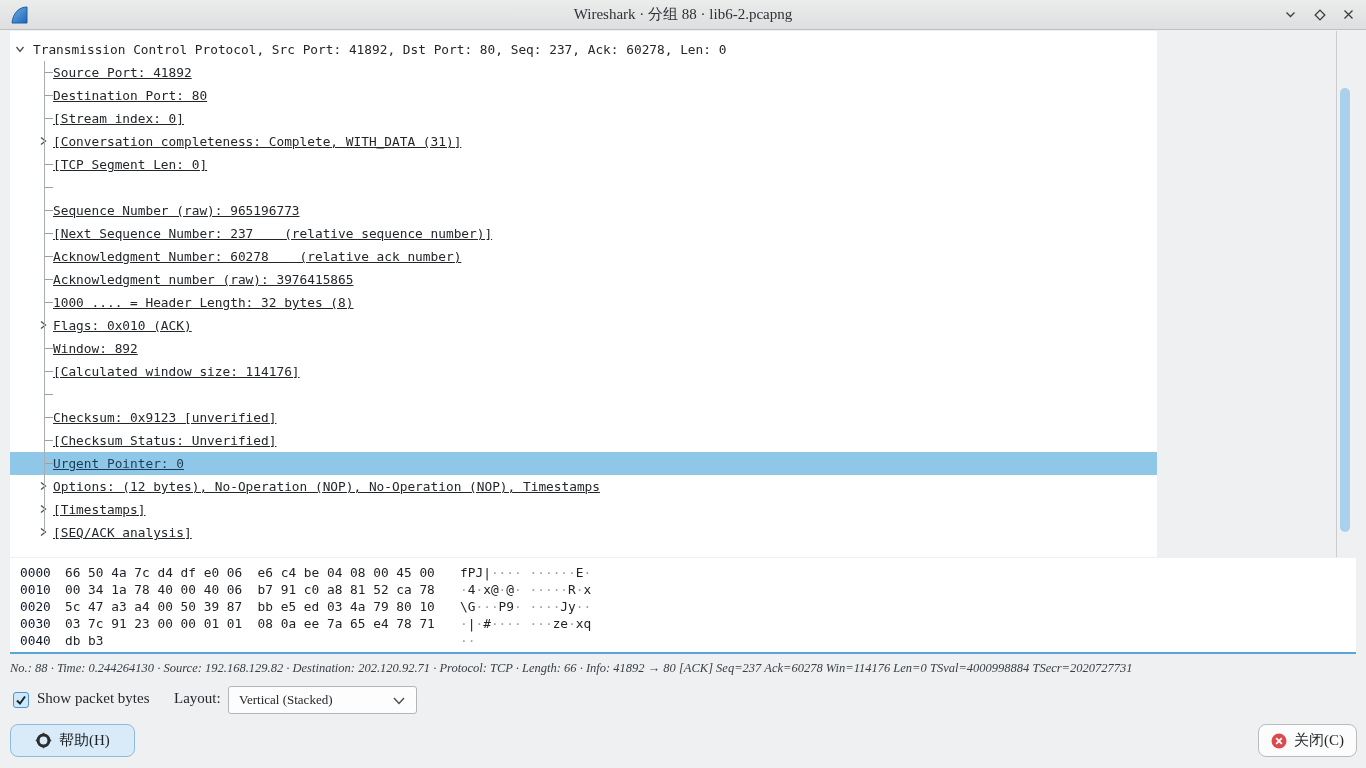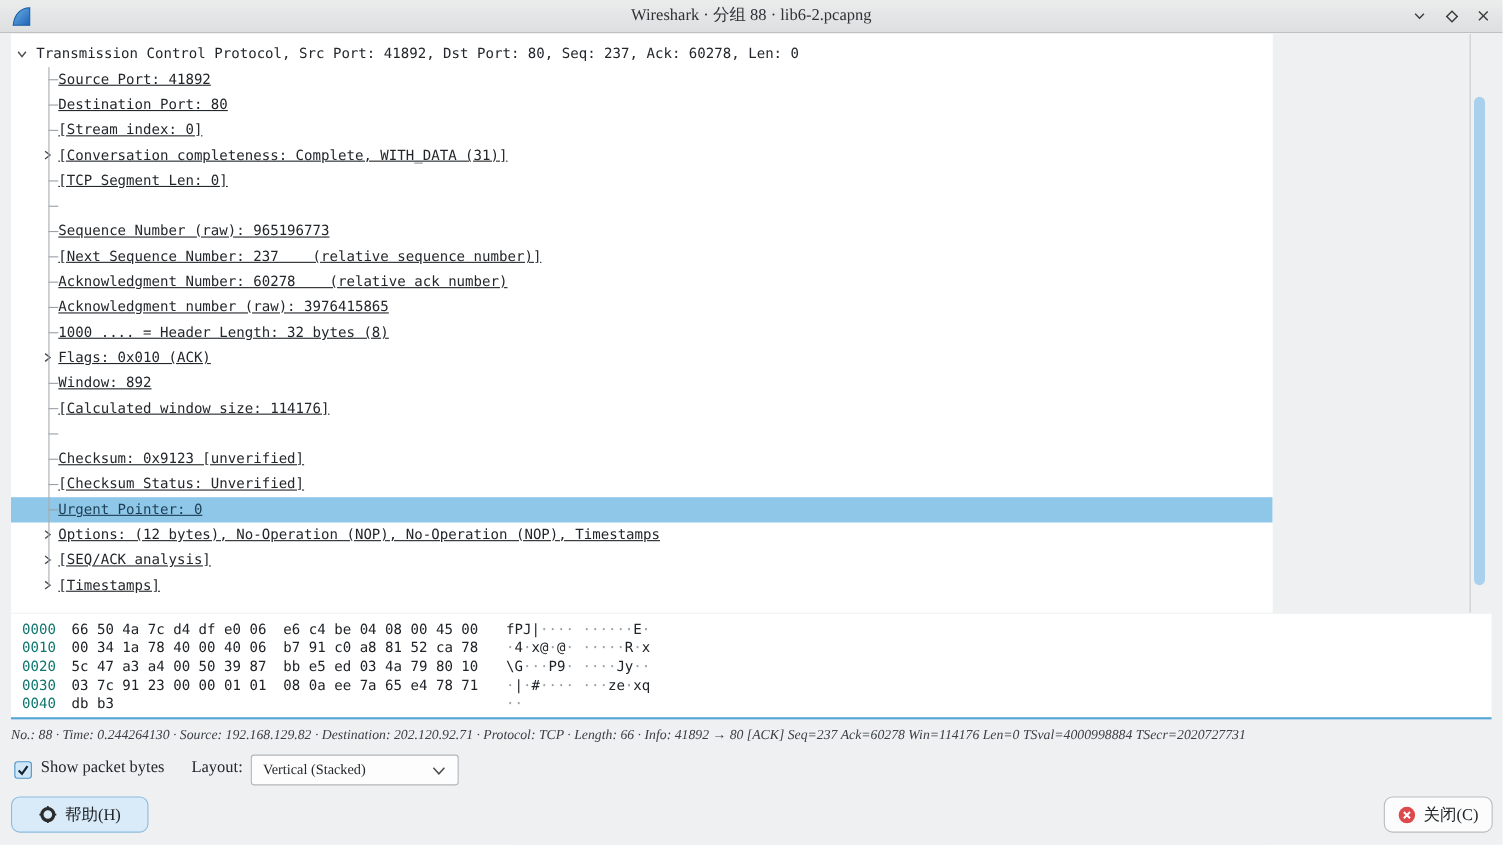--- a/index.html
+++ b/index.html
@@ -37,21 +37,21 @@
   .scrollbar { position:absolute; left:1336px; top:31px; width:17px; height:526px;
     background:#eff0f1; border-left:1px solid #c9cbcd; }
   .scroll-thumb { position:absolute; left:3px; top:57px; width:10px; height:444px;
     background:#a9d1ee; border-radius:5px; }
 
   
   .hex-pane { position:absolute; left:10px; top:558px; width:1346px; height:96px;
     background:#ffffff; border-bottom:2px solid #58a6d7; padding-top:6px;
     font-family:"DejaVu Sans Mono", monospace; font-size:12.8px; overflow:hidden; }
   .hrow { position:relative; height:17px; line-height:17px; white-space:pre; }
-  .hrow .off { position:absolute; left:10px; color:#0f766e; }
+  .hrow .off { position:absolute; left:10px; color:#0f172a; }
   .hrow .hx  { position:absolute; left:55px; color:#202428; }
   .hrow .asc { position:absolute; left:450px; color:#202428; }
   .asc .dim  { color:#9aa0a4; }
 
   
   .status-line { position:absolute; left:10px; top:661px; width:1350px;
     font-style:italic; font-size:12.5px; color:#3a4046; white-space:nowrap; }
 
   
   .checkbox { position:absolute; left:13px; top:692px; width:16px; height:16px;
@@ -129,24 +129,24 @@
     <div class="trow"><div class="tick"></div><span class="lbl child">[Calculated window size: 114176]</span></div>
     <div class="trow"><div class="tick"></div></div>
     <div class="trow"><div class="tick"></div><span class="lbl child">Checksum: 0x9123 [unverified]</span></div>
     <div class="trow"><div class="tick"></div><span class="lbl child">[Checksum Status: Unverified]</span></div>
     <div class="trow selected"><div class="tick"></div><span class="lbl child">Urgent Pointer: 0</span></div>
     <div class="trow"><svg width="12" height="12" class="chev childpos">
         <path d="M4 2.5 L8.5 6 L4 9.5" stroke="#4d4d4d" stroke-width="1.3" fill="none"></path>
       </svg><span class="lbl child">Options: (12 bytes), No-Operation (NOP), No-Operation (NOP), Timestamps</span></div>
     <div class="trow"><svg width="12" height="12" class="chev childpos">
         <path d="M4 2.5 L8.5 6 L4 9.5" stroke="#4d4d4d" stroke-width="1.3" fill="none"></path>
-      </svg><span class="lbl child">[SEQ/ACK analysis]</span></div>
+      </svg><span class="lbl child">[Timestamps]</span></div>
     <div class="trow"><svg width="12" height="12" class="chev childpos">
         <path d="M4 2.5 L8.5 6 L4 9.5" stroke="#4d4d4d" stroke-width="1.3" fill="none"></path>
-      </svg><span class="lbl child">[Timestamps]</span></div>
+      </svg><span class="lbl child">[SEQ/ACK analysis]</span></div>
     <div class="guide"></div>
   </div>
 
 <div class="scrollbar">
   <div class="scroll-thumb"></div>
 </div>
 
 <div class="hex-pane" id="hex-pane">
     <div class="hrow"><span class="off">0000</span><span class="hx">66 50 4a 7c d4 df e0 06  e6 c4 be 04 08 00 45 00</span><span class="asc"><span>f</span><span>P</span><span>J</span><span>|</span><span class="dim">·</span><span class="dim">·</span><span class="dim">·</span><span class="dim">·</span><span> </span><span class="dim">·</span><span class="dim">·</span><span class="dim">·</span><span class="dim">·</span><span class="dim">·</span><span class="dim">·</span><span>E</span><span class="dim">·</span></span></div>
     <div class="hrow"><span class="off">0010</span><span class="hx">00 34 1a 78 40 00 40 06  b7 91 c0 a8 81 52 ca 78</span><span class="asc"><span class="dim">·</span><span>4</span><span class="dim">·</span><span>x</span><span>@</span><span class="dim">·</span><span>@</span><span class="dim">·</span><span> </span><span class="dim">·</span><span class="dim">·</span><span class="dim">·</span><span class="dim">·</span><span class="dim">·</span><span>R</span><span class="dim">·</span><span>x</span></span></div>

